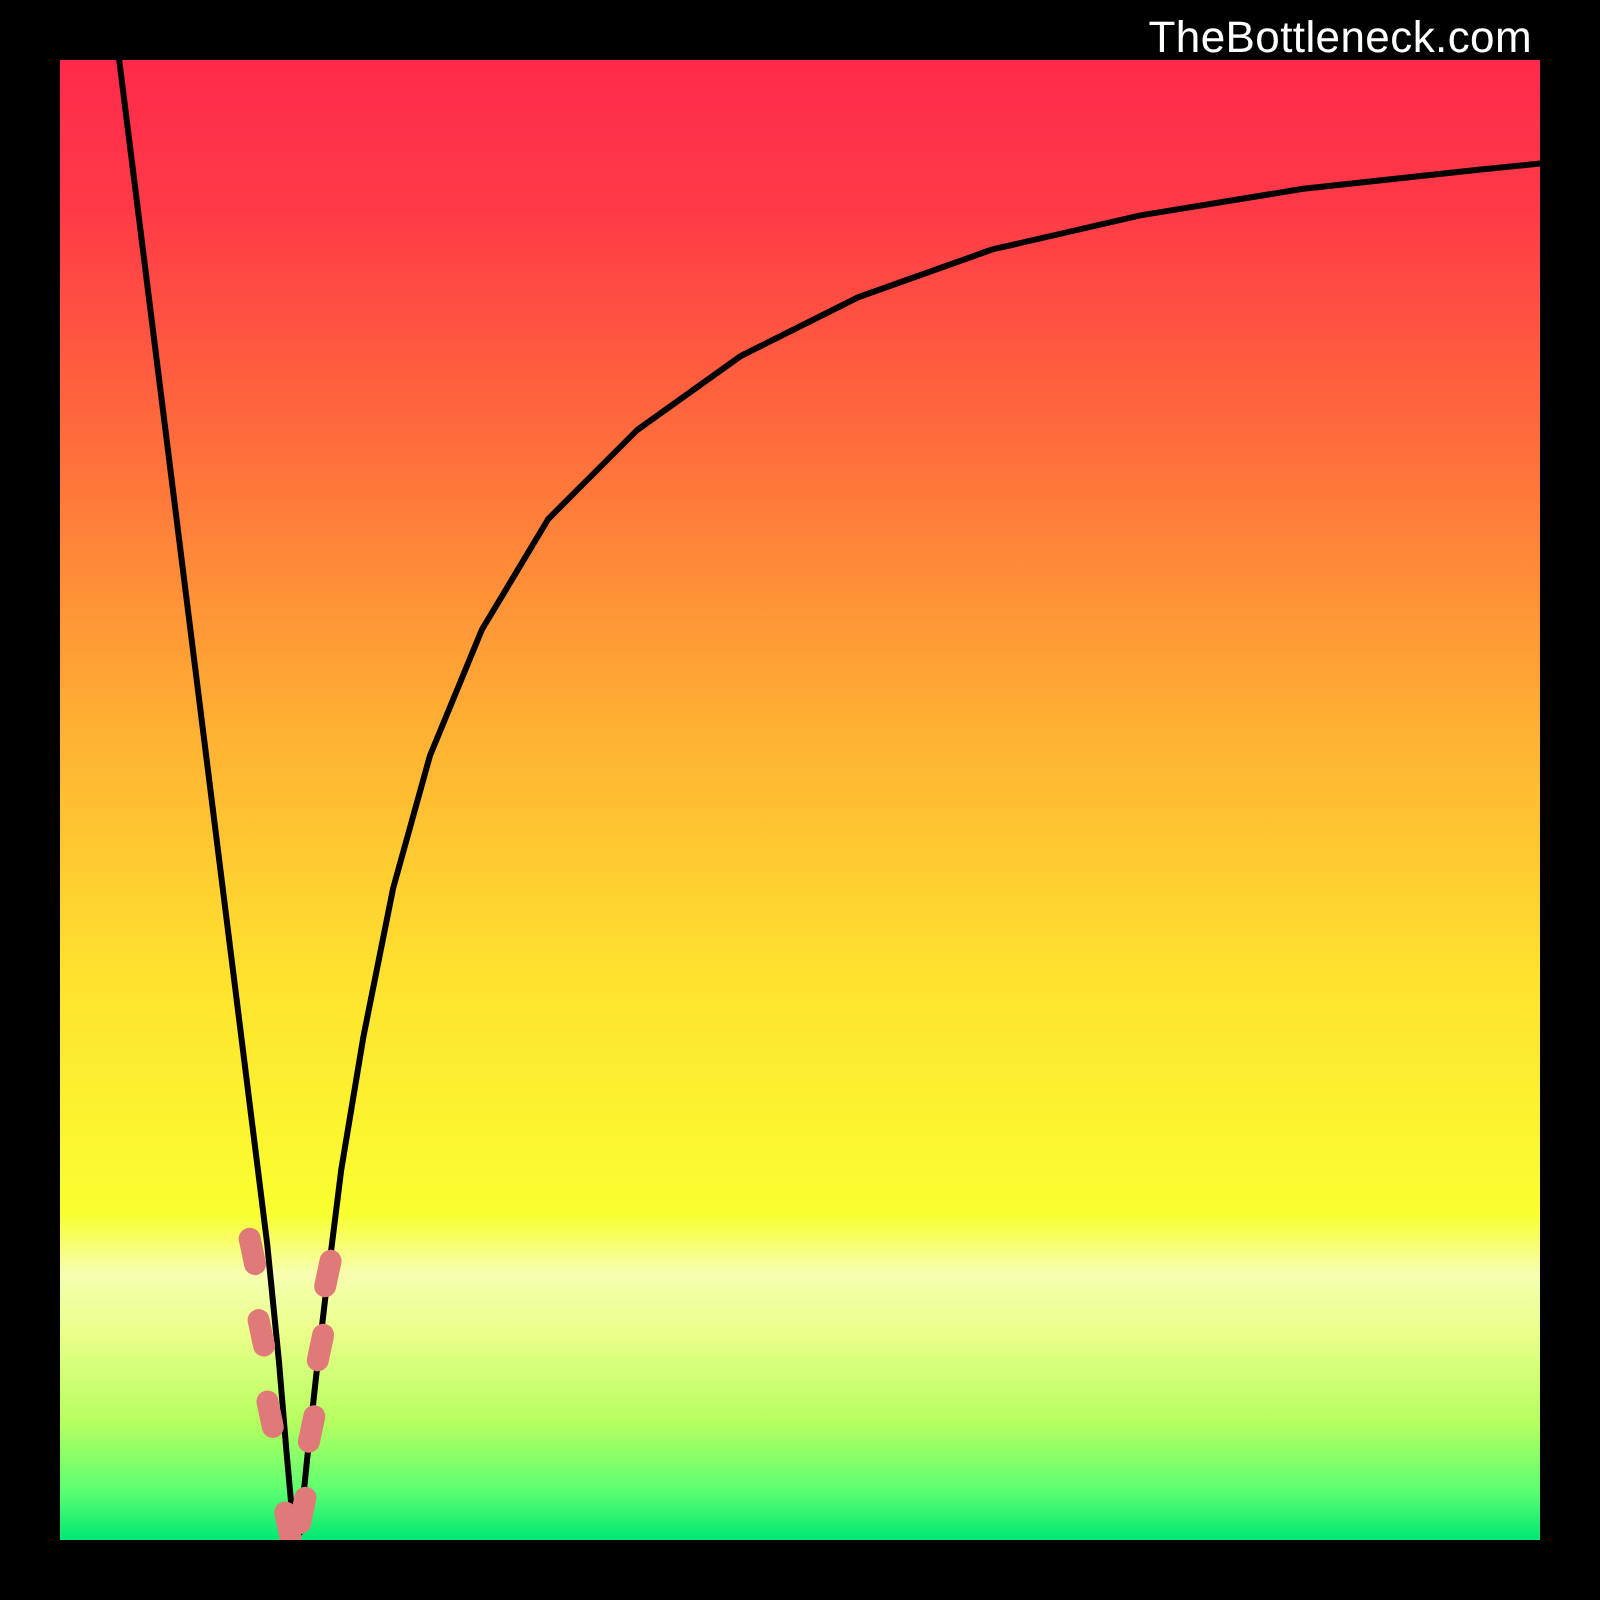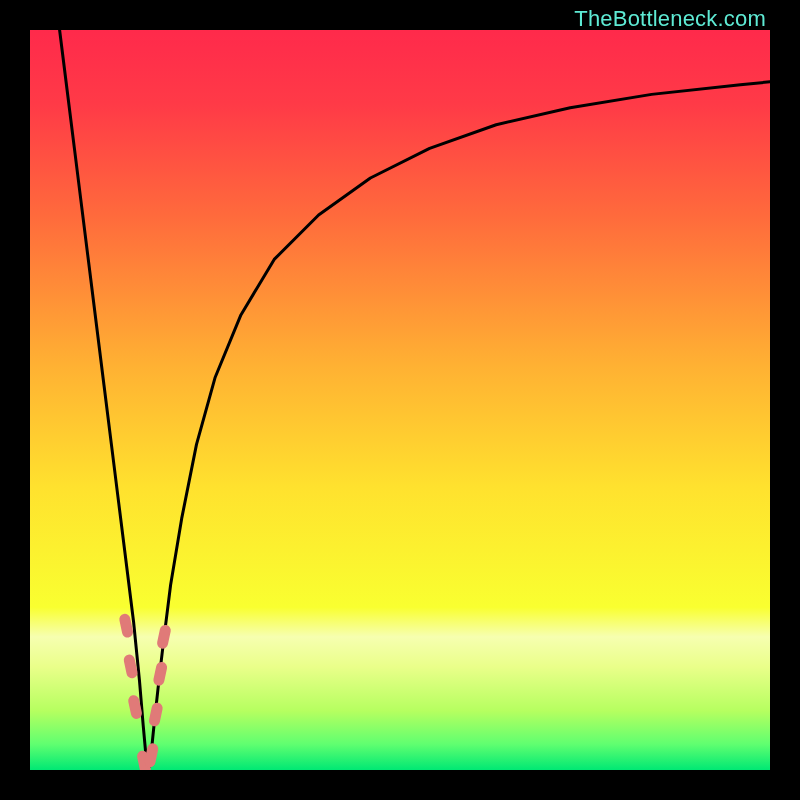--- a/index.html
+++ b/index.html
@@ -38,21 +38,21 @@
     position: absolute;
     left: 0;
     top: 0;
     width: 100%;
     height: 100%;
   }
   .watermark {
     position: absolute;
     top: 6px;
     right: 34px;
-    color: #5eead4;
+    color: #ffffff;
     font-size: 22px;
     font-weight: 500;
     letter-spacing: 0.2px;
   }
 </style>
 </head>
 <body>
 
 <div class="frame">
 

